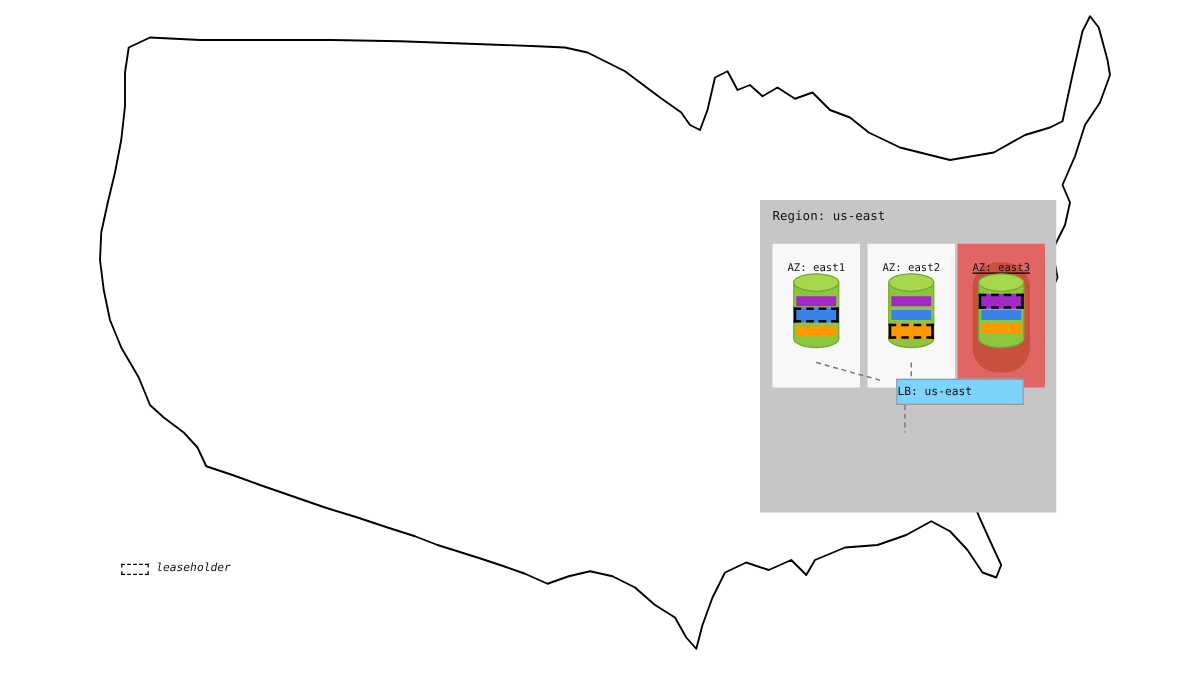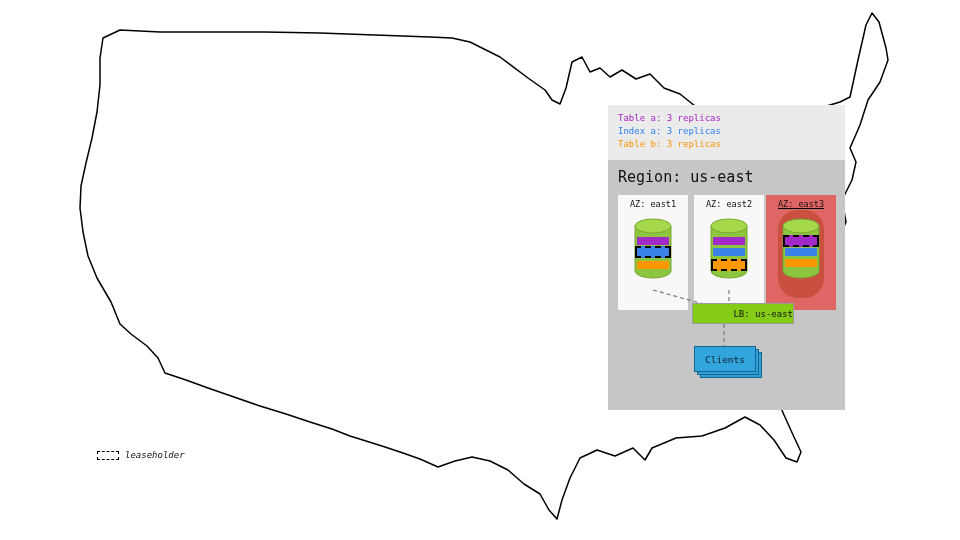--- a/index.html
+++ b/index.html
@@ -13,41 +13,41 @@
   
   .legend-box{position:absolute;left:608px;top:105px;width:237px;height:55px;
               background:#ebebeb;box-sizing:border-box;padding:7px 0 0 10px;}
   .legend-line{font-size:9px;line-height:13px;white-space:pre;}
   .c-table-a{color:#a81fc8;}
   .c-index-a{color:#2d7ff0;}
   .c-table-b{color:#f79400;}
 
   
   .region-box{position:absolute;left:608px;top:160px;width:237px;height:250px;background:#c6c6c6;}
-  .region-title{position:absolute;left:10px;top:8px;font-size:15px;color:#111;}
+  .region-title{position:absolute;left:10px;top:8px;font-size:10px;color:#111;}
 
   .az{position:absolute;top:35px;width:70px;height:115px;background:#f8f8f8;}
   .az.failed{background:#e06666;}
-  .az-label{width:100%;text-align:center;font-size:8.5px;color:#111;padding-top:4px;}
+  .az-label{width:100%;text-align:center;font-size:8.5px;color:#111;padding-top:15px;}
   .az-fail-capsule{position:absolute;left:12px;top:15px;width:46px;height:88px;
                    border-radius:20px;background:#c94f3f;}
   .az1{left:10px;} .az2{left:86px;} .az3{left:158px;text-decoration:underline;}
 
   .node-svg{position:absolute;left:13px;top:22px;}
 
   .bar{position:absolute;width:32px;height:8px;}
   .bar.table-a{background:#a228c7;}
   .bar.index-a{background:#3b82e8;}
   .bar.table-b{background:#ff9800;}
   .bar.lh{border:2px dashed #000;}
 
   
-  .lb-box{position:absolute;left:692px;top:303px;width:102px;height:21px;background:#84cc16;
+  .lb-box{position:absolute;left:717px;top:303px;width:102px;height:21px;background:#7dd3fc;
           border:1px solid #9a9a9a;box-sizing:border-box;display:flex;align-items:center;
-          justify-content:flex-end;font-size:9px;color:#111;}
+          justify-content:flex-start;font-size:9px;color:#111;}
 
   
   .clients-stack{position:absolute;left:694px;top:346px;width:70px;height:34px;}
   .clients-layer{position:absolute;width:62px;height:26px;background:#2e9fd8;border:1px solid #15668e;box-sizing:border-box;}
   .clients-layer.l3{left:6px;top:6px;}
   .clients-layer.l2{left:3px;top:3px;}
   .clients-main{position:absolute;left:0;top:0;width:62px;height:26px;background:#32a5de;
                 border:1px solid #15668e;box-sizing:border-box;display:flex;align-items:center;
                 justify-content:center;font-size:9.5px;color:#0d2230;}
 
@@ -75,25 +75,20 @@
          L818 338 L826 350 L806 368 L792 390 L776 396
          L784 415 L794 437 L801 452 L797 462 L786 458 L774 440 L760 425 L745 417
          L725 428 L702 436 L676 438 L652 448 L645 460 L633 448 L615 456 L597 450 L580 458
          L570 478 L562 500 L557 519 L549 510 L540 494 L524 484 L508 470 L490 461
          L472 457 L455 461 L438 467 L420 459 L403 453 L385 447 L366 441 L350 436
          L332 429 L310 422 L286 414 L260 406 L234 397 L208 388 L186 380 L165 373
          L158 358 L147 346 L131 334 L120 324 L111 302 L97 278 L88 256 L83 232
          L80 208 L81 186 L86 163 L92 138 L97 112 L100 85 L100 58 Z" fill="#ffffff" stroke="#000000" stroke-width="1.5" stroke-linejoin="round"></path>
   </svg>
 
-  <div class="legend-box">
-    <div class="legend-line c-table-a">Table a: 3 replicas</div>
-    <div class="legend-line c-index-a">Index a: 3 replicas</div>
-    <div class="legend-line c-table-b">Table b: 3 replicas</div>
-  </div>
 
   <div class="region-box">
     <div class="region-title">Region: us-east</div>
 
     <div class="az az1">
       <div class="az-label">AZ: east1</div>
       <svg class="node-svg" width="44" height="64" viewBox="0 0 44 64">
         <ellipse cx="22" cy="54" rx="18" ry="7" fill="#8cc63e" stroke="#79a733" stroke-width="1"></ellipse>
         <rect x="4" y="9" width="36" height="45" fill="#8cc63e"></rect>
         <line x1="4" y1="9" x2="4" y2="54" stroke="#79a733" stroke-width="1"></line>
@@ -138,26 +133,19 @@
   <svg id="connector-svg" width="960" height="540" viewBox="0 0 960 540">
     <path class="connector" d="M653 290 L707 305"></path>
     <path class="connector" d="M729 290 L729 303"></path>
     <path class="connector" d="M724 324 L724 346"></path>
   </svg>
 
   <div class="lb-box">
     <span>LB: us-east</span>
   </div>
 
-  <div class="clients-stack">
-    <div class="clients-layer l3"></div>
-    <div class="clients-layer l2"></div>
-    <div class="clients-main">
-      <span>Clients</span>
-    </div>
-  </div>
 
   <div class="lh-legend">
     <div class="lh-swatch"></div>
     <div class="lh-text">leaseholder</div>
   </div>
 
 </div>
 
 </body></html>

